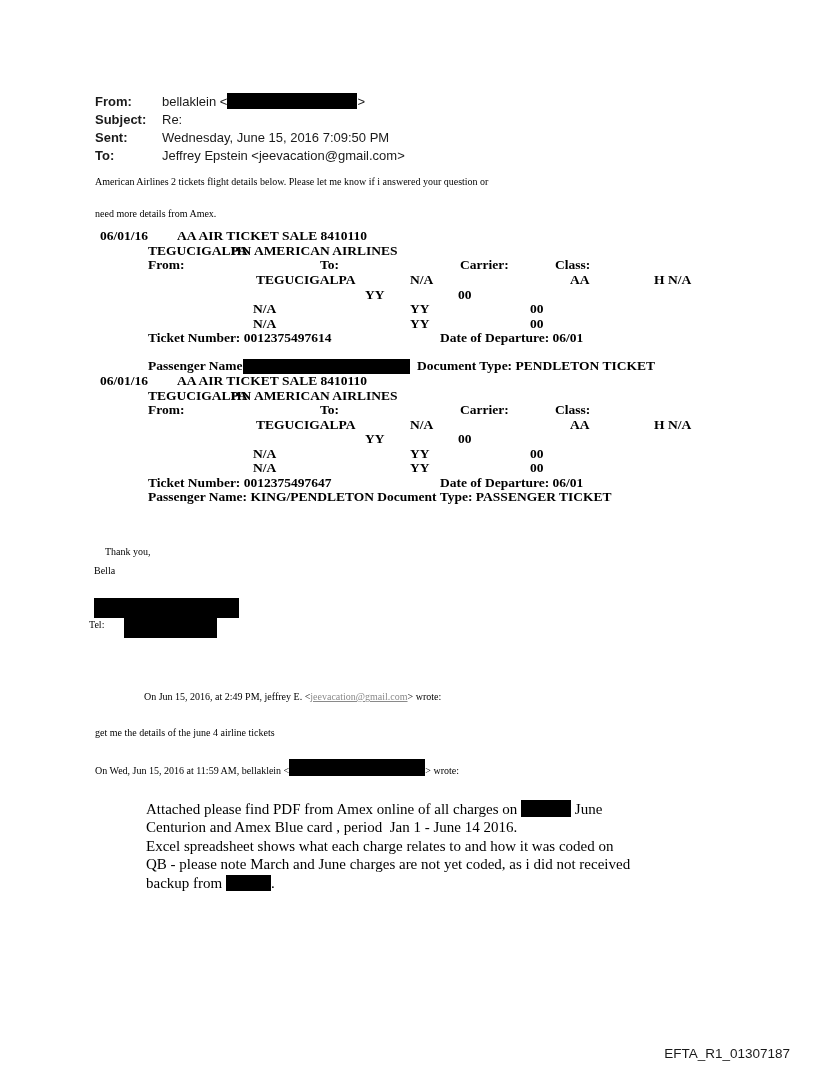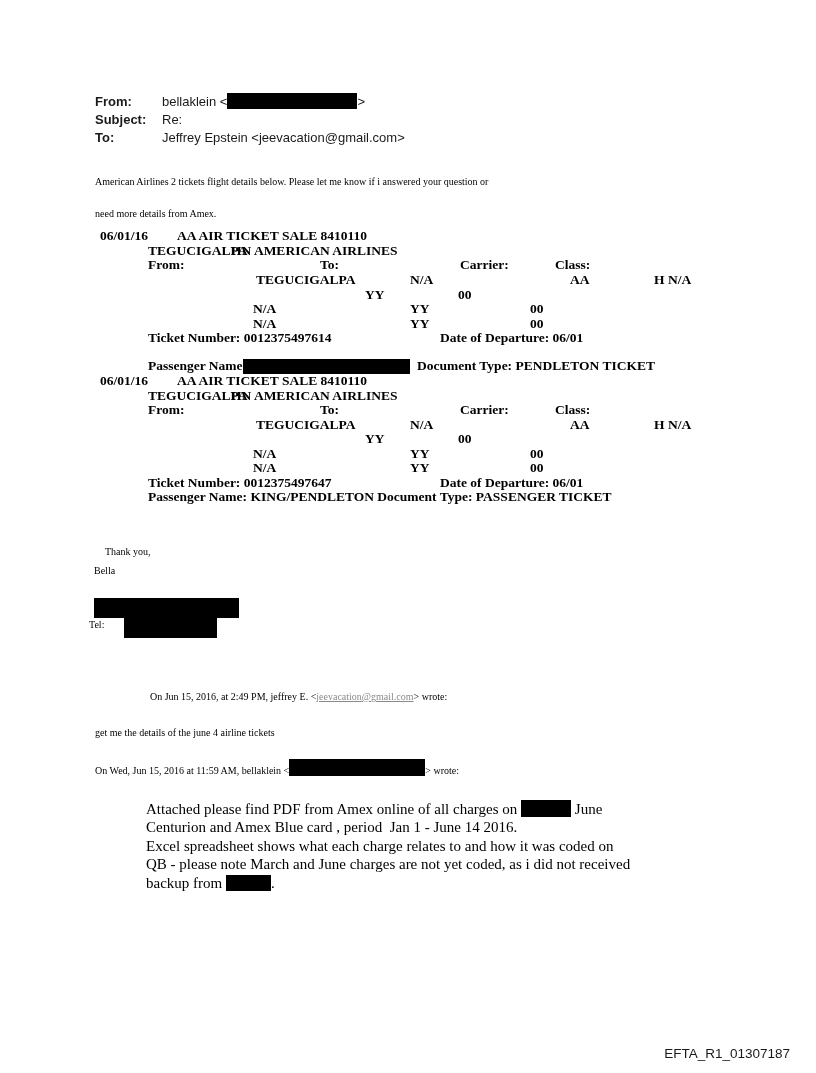--- a/index.html
+++ b/index.html
@@ -42,20 +42,24 @@
 <div class="page">
 
   <div class="email-header" id="email-header">
       <div class="hrow">
         <div class="hlabel">From:</div>
         <div class="hvalue"><span>bellaklein &lt;</span><span class="redaction-inline" style="width: 130px; height: 16px;"></span><span>&gt;</span></div>
       </div>
       <div class="hrow">
         <div class="hlabel">Subject:</div>
         <div class="hvalue"><span>Re:</span></div>
+      </div>
+      <div class="hrow">
+        <div class="hlabel">Sent:</div>
+        <div class="hvalue"><span>Wednesday, June 15, 2016 7:09:50 PM</span></div>
       </div>
       <div class="hrow">
         <div class="hlabel">To:</div>
         <div class="hvalue"><span>Jeffrey Epstein &lt;jeevacation@gmail.com&gt;</span></div>
       </div>
     </div>
 
   <div class="line-abs" style="left:95px; top:176px;">American Airlines 2 tickets flight details below. Please let me know if i answered your question or</div>
   <div class="line-abs" style="left:95px; top:208px;">need more details from Amex.</div>
 
@@ -112,21 +116,21 @@
 
   <div class="line-abs" style="left:105px; top:546px;text-align:center;">Thank you,</div>
   <div class="line-abs" style="left:94px; top:565px;">Bella</div>
 
   <div id="sig-redactions">
       <div class="redaction-abs" style="left: 94px; top: 598px; width: 145px; height: 20px;"></div>
       <div class="redaction-abs" style="left: 124px; top: 618px; width: 93px; height: 20px;"></div>
     </div>
   <div class="line-abs" style="left:89px; top:619px;">Tel:</div>
 
-  <div class="line-abs" style="left:150px; top:691px;"><span>On Jun 15, 2016, at 2:49 PM, jeffrey E. &lt;</span><span class="link">jeevacation@gmail.com</span><span>&gt; wrote:</span></div>
+  <div class="line-abs" style="left:144px; top:691px;"><span>On Jun 15, 2016, at 2:49 PM, jeffrey E. &lt;</span><span class="link">jeevacation@gmail.com</span><span>&gt; wrote:</span></div>
 
   <div class="line-abs" style="left:95px; top:727px;">get me the details of the june 4 airline tickets</div>
 
   <div class="line-abs" style="left:95px; top:759px;"><span>On Wed, Jun 15, 2016 at 11:59 AM, bellaklein &lt;</span><span class="redaction-inline" style="width: 136px; height: 17px;"></span><span>&gt; wrote:</span></div>
 
   <div class="quote-block" id="quote-block">
       <div class="quote-line"><span>Attached please find PDF from Amex online of all charges on </span><span class="redaction-inline" style="width: 50px; height: 17px;"></span><span> June</span></div>
       <div class="quote-line"><span>Centurion and Amex Blue card , period  Jan 1 - June 14 2016.</span></div>
       <div class="quote-line"><span>Excel spreadsheet shows what each charge relates to and how it was coded on</span></div>
       <div class="quote-line"><span>QB - please note March and June charges are not yet coded, as i did not received</span></div>

